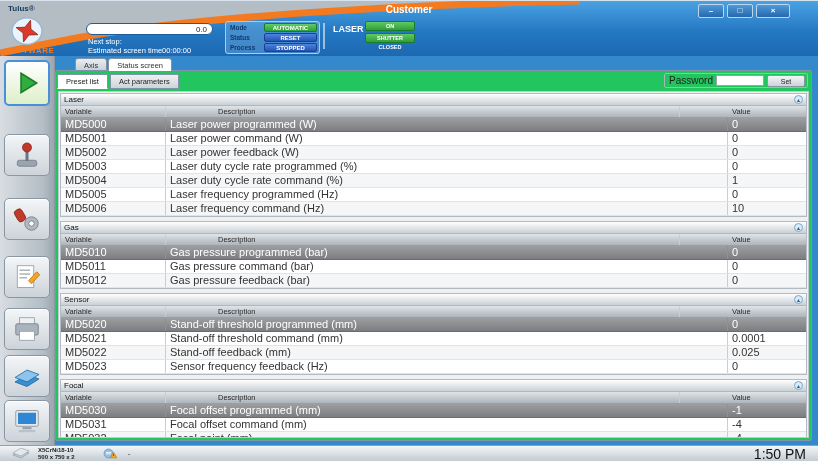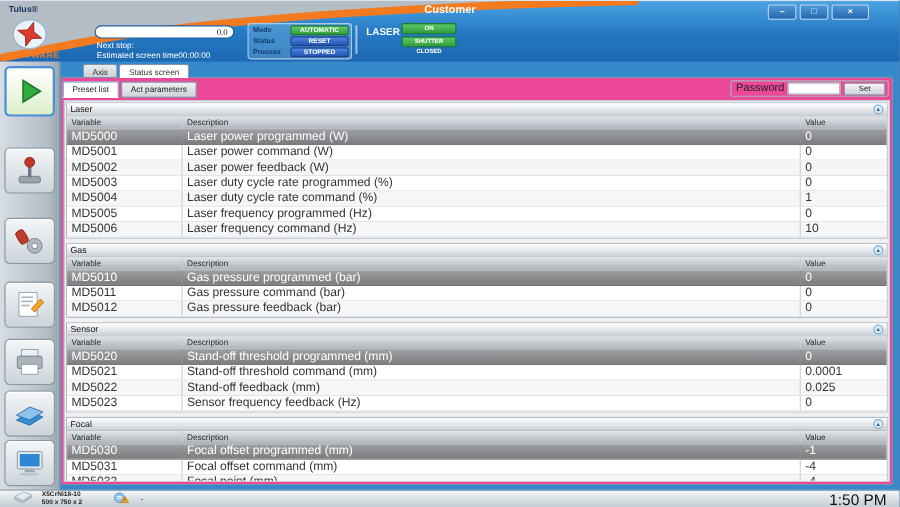--- a/index.html
+++ b/index.html
@@ -20,21 +20,21 @@
   .win-btn { width:26px; height:14px; border:1px solid #bcd6ee; border-radius:2px;
              background:linear-gradient(180deg,#4f9ad8,#2668ae); color:#fff;
              font-size:8px; font-weight:bold; text-align:center; line-height:12px; }
   .win-btn.close { width:34px; }
   .logo-badge { position:absolute; top:16px; left:9px; }
   .logo-text { position:absolute; top:45px; left:5px; font-size:8px; font-weight:bold;
                color:#f47a20; letter-spacing:0.5px; }
   .feed-input { position:absolute; top:22px; left:86px; width:127px; height:12px;
                 border:1px solid #1d5d9b; border-radius:6px; background:#fff;
                 font-size:8px; text-align:right; padding:0 5px; color:#222;
-                font-family:Liberation Serif, serif; }
+                font-family:Liberation Sans, sans-serif; }
   .hdr-label { position:absolute; color:#fff; font-size:7.5px; }
   .next-stop { top:36px; left:88px; }
   .est-label { top:45px; left:88px; }
   .est-value { top:45px; left:162px; }
 
   .machine-panel { position:absolute; top:20px; left:225px; width:95px; height:33px;
                    border:1px solid #a8cdec; border-radius:3px;
                    background:rgba(150,200,240,0.30); padding:1px 2px; }
   .st-row { display:flex; align-items:center; height:9px; margin-bottom:1px; }
   .st-label { width:36px; font-size:6.5px; font-weight:bold; color:#0d3a6e; padding-left:2px; }
@@ -68,21 +68,21 @@
   .side-btn:nth-child(7){ margin-top:3px; }
   .side-icon svg { display:block; }
 
   
   .main { position:absolute; top:56px; left:55px; width:757px; height:389px; }
   .tabs-row { height:14px; padding-left:20px; display:flex; align-items:flex-end; }
   .tab { font-size:7.5px; padding:1px 8px 1px 8px; border:1px solid #7e94a8; border-bottom:none;
          border-radius:3px 3px 0 0; background:linear-gradient(180deg,#e9edf0,#c6ced5);
          color:#333; margin-right:1px; position:relative; top:1px; height:13px; line-height:11px;}
   .tab.active { background:#fff; z-index:3; font-weight:normal; }
-  .panel { position:absolute; top:14px; left:0; right:0; bottom:4px; background:#ec4899;
+  .panel { position:absolute; top:14px; left:0; right:0; bottom:4px; background:#22c55e;
            border:1px solid #7e94a8; border-radius:2px; z-index:2; }
   .panel-toolbar { height:18px; display:flex; justify-content:space-between;
                    align-items:center; padding:1px 3px 0 1px; }
   .subtabs { display:flex; align-items:flex-end; height:100%; }
   .subtab { font-size:7.5px; padding:2px 8px; border:1px solid #7e94a8;
             background:linear-gradient(180deg,#eef1f3,#cdd4da); color:#222; margin-right:2px; }
   .subtab.active { background:#fff; border-bottom-color:#fff; }
   .password-group { display:flex; align-items:center; gap:3px; border:1px solid #aab4bd;
                     border-radius:2px; padding:1px 2px; height:15px; }
   .password-label { font-size:10px; color:#222; padding-left:2px; }
@@ -95,21 +95,21 @@
   .table-wrap { position:absolute; top:20px; left:2px; right:2px; bottom:2px;
                 background:#eef0f2; border:1px solid #c2c9cf; overflow:hidden; padding:1px; }
   .section { margin-bottom:4px; border:1px solid #b2bac2; background:#fff; }
   .sec-title { height:12px; display:flex; justify-content:space-between; align-items:center;
                padding:0 3px; background:linear-gradient(180deg,#ffffff,#c9d0d6);
                border-bottom:1px solid #aeb8c0; font-size:8px; color:#111; }
   .collapse { width:9px; height:9px; border-radius:50%; background:#d9eaf8;
               border:1px solid #7fa8cc; color:#2a5a86; font-size:5px; line-height:8px;
               text-align:center; }
   .sec-head { display:flex; height:12px; background:linear-gradient(180deg,#e0e4e7,#adb4bb);
-              border-bottom:1px solid #98a0a6; font-size:7.5px; color:#2a2a2a; }
+              border-bottom:1px solid #98a0a6; font-size:7.5px; color:#2a2a2a;gap:48px; }
   .sec-head > div { line-height:12px; }
   .sec-row { display:flex; height:14px; background:#fff; border-bottom:1px solid #e0e4e7;
              font-size:11px; color:#333; }
   .sec-row:nth-child(odd) { background:#f5f6f8; }
   .sec-row > div { line-height:13px; white-space:nowrap; overflow:hidden; }
   .sec-row.sel { background:linear-gradient(180deg,#9c9ea0,#7b7d80); color:#fff;
                  border-bottom-color:#6a6c6e; }
   .c-var { width:105px; padding-left:4px; border-right:1px solid #c8ced4; }
   .c-desc { flex:1; padding-left:4px; border-right:1px solid #c8ced4; }
   .c-val { width:78px; padding-left:4px; }

